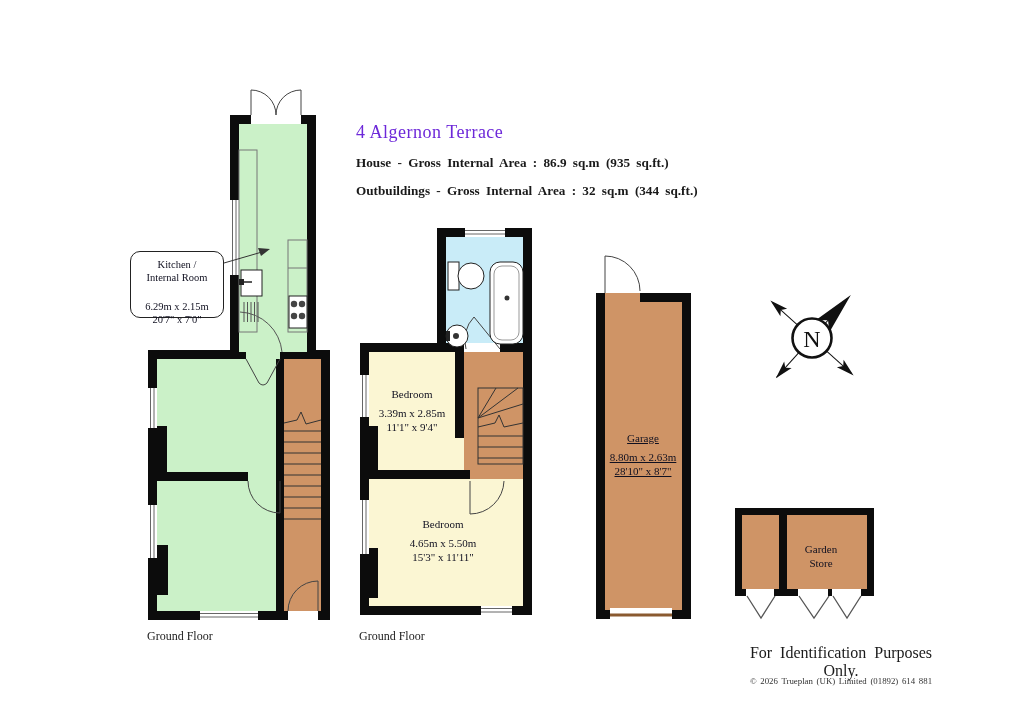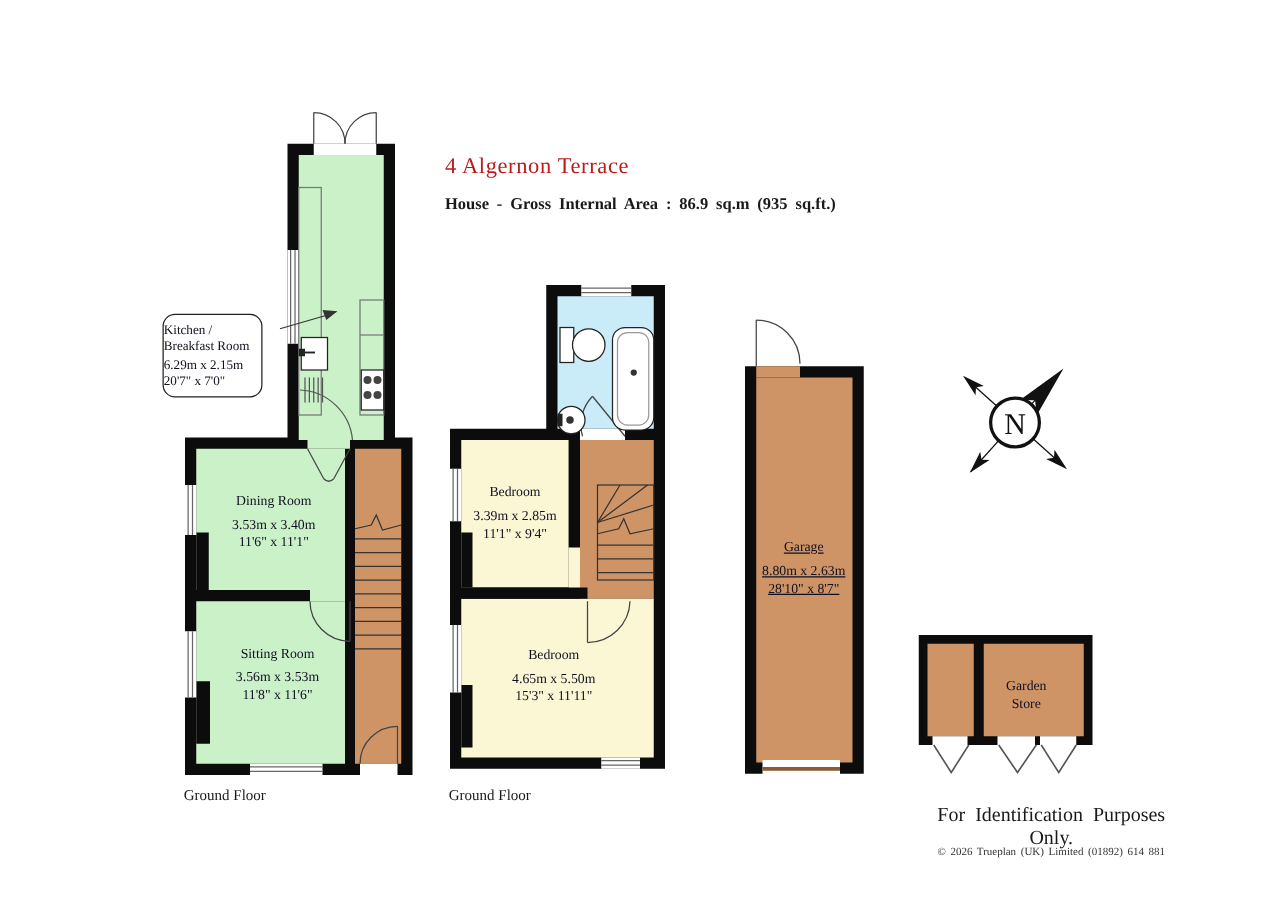--- a/index.html
+++ b/index.html
@@ -1,28 +1,28 @@
 <!DOCTYPE html>
 <html><head>
 <meta charset="utf-8">
 <style>
   html,body{margin:0;padding:0;background:#ffffff;}
   body{width:1020px;height:721px;position:relative;overflow:hidden;
        font-family:"Liberation Serif","DejaVu Serif",serif;color:#111;}
   .canvas{position:absolute;left:0;top:0;width:1020px;height:721px;}
   svg{position:absolute;left:0;top:0;}
   .abs{position:absolute;}
-  .title{font-size:18px;color:#b91c1c;letter-spacing:0.5px;}
+  .title{font-size:18px;color:#6d28d9;letter-spacing:0.5px;}
   .area-line{font-size:13.2px;font-weight:bold;word-spacing:3px;color:#1a1a1a;}
   .room-label{position:absolute;text-align:center;font-size:11px;line-height:14px;color:#101020;transform:translateX(-50%);}
   .room-label .room-name{margin-bottom:5px;}
   .floor-label{position:absolute;font-size:12px;color:#1a1a1a;}
-  .kitchen-box{position:absolute;left:130px;top:251px;width:80px;height:67px;border:1.2px solid #222;border-radius:10px;
-               background:#fff;font-size:10.5px;line-height:13px;padding-top:6px;box-sizing:border-box;color:#101020;}
-  .kitchen-box .dims{margin-top:2px;}
+  .kitchen-box{position:absolute;left:130px;top:251px;width:94px;height:67px;border:1.2px solid #222;border-radius:10px;
+               background:#fff;text-align:center;font-size:10.5px;line-height:13px;padding-top:6px;box-sizing:border-box;color:#101020;}
+  .kitchen-box .dims{margin-top:16px;}
   .footer-id{position:absolute;left:748px;top:644px;width:186px;text-align:center;font-size:16px;word-spacing:4px;color:#1a1a1a;}
   .footer-copy{position:absolute;left:748px;top:666px;width:186px;text-align:center;font-size:8.8px;word-spacing:1.5px;color:#333;margin-top:10px;}
 </style>
 </head>
 <body>
 
 <div class="canvas">
 
 <svg width="1020" height="721" viewBox="0 0 1020 721">
 
@@ -243,39 +243,30 @@
   </g>
 
   <g>
     <line x1="224" y1="263" x2="262" y2="252" stroke="#333" stroke-width="1"></line>
     <polygon points="270,249 258,248 261,256" fill="#333"></polygon>
   </g>
 </svg>
 
   <div class="abs title" style="left:356px;top:122px;">4 Algernon Terrace</div>
   <div class="abs area-line" style="left:356px;top:155px;">House - Gross Internal Area  :  86.9 sq.m   (935 sq.ft.)</div>
+  <div class="abs area-line" style="left:356px;top:183px;">Outbuildings - Gross Internal Area  :  32 sq.m   (344 sq.ft.)</div>
 
   <div class="kitchen-box">
     <div>Kitchen /</div>
-    <div>Breakfast Room</div>
+    <div>Internal Room</div>
     <div class="dims">6.29m  x  2.15m</div>
     <div>20'7"  x  7'0"</div>
   </div>
 
-  <div class="room-label" style="left:219px;top:394px;">
-    <div class="room-name">Dining Room</div>
-    <div>3.53m  x  3.40m</div>
-    <div>11'6"  x  11'1"</div>
-  </div>
-
-  <div class="room-label" style="left:222px;top:516px;">
-    <div class="room-name">Sitting Room</div>
-    <div>3.56m  x  3.53m</div>
-    <div>11'8"  x  11'6"</div>
-  </div>
+
 
   <div class="room-label" style="left:412px;top:387px;">
     <div class="room-name">Bedroom</div>
     <div>3.39m  x  2.85m</div>
     <div>11'1"  x  9'4"</div>
   </div>
 
   <div class="room-label" style="left:443px;top:517px;">
     <div class="room-name">Bedroom</div>
     <div>4.65m  x  5.50m</div>

